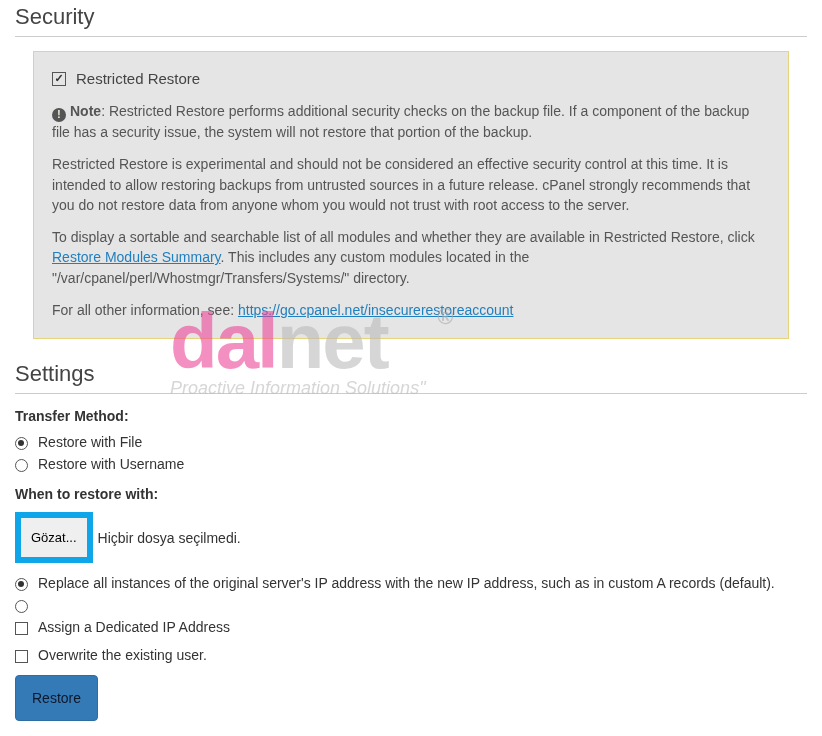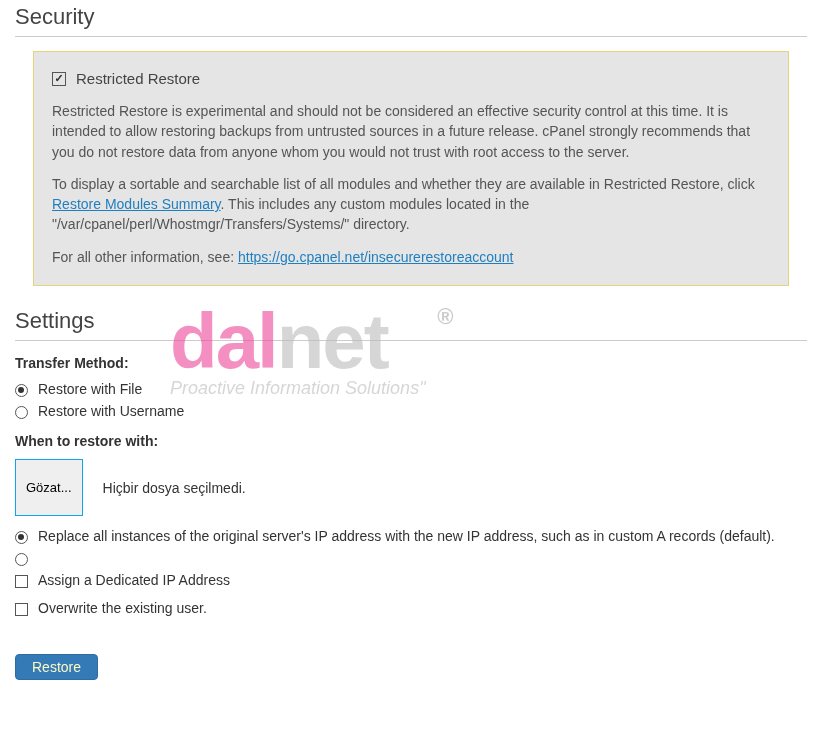--- a/index.html
+++ b/index.html
@@ -14,40 +14,43 @@
     .note-label { font-size: 15px; color: #444; }
     .info-icon { display: inline-block; width: 14px; height: 14px; border-radius: 50%; background: #555; color: #fdf8e4; font-size: 10px; font-weight: bold; text-align: center; line-height: 14px; margin-right: 4px; vertical-align: -2px; }
     a.link { color: #1f7fbf; text-decoration: underline; }
     .settings-block { margin-top: 10px; }
     .field-label { font-weight: bold; margin: 14px 0 10px 0; }
     .radio-row, .check-row { display: flex; align-items: flex-start; margin: 6px 0; }
     .radio { width: 13px; height: 13px; border: 1.5px solid #555; border-radius: 50%; display: inline-block; margin-right: 10px; margin-top: 3px; flex: none; position: relative; }
     .radio.selected::after { content: ""; position: absolute; top: 2px; left: 2px; width: 6px; height: 6px; background: #333; border-radius: 50%; }
     .chk2 { width: 13px; height: 13px; border: 1.5px solid #555; display: inline-block; margin-right: 10px; margin-top: 3px; flex: none; }
     .file-row { display: flex; align-items: center; margin: 6px 0 12px 0; }
-    .file-btn { background: #efefef; border: 1px solid #0ea5e9; padding: 20px 10px; font-size: 13px; margin-right: 20px; cursor: pointer; }
+    .file-btn { background: #efefef; border: 6px solid #0ea5e9; padding: 12px 10px; font-size: 13px; margin-right: 5px; cursor: pointer; }
     .file-status { color: #333; }
-    .restore-btn { background: #337ab7; color: #fef9c3; border: 1px solid #2e6da4; border-radius: 4px; padding: 4px 16px; font-size: 14px; margin-top: 32px; cursor: pointer; }
+    .restore-btn { background: #337ab7; color: #0f172a; border: 1px solid #2e6da4; border-radius: 4px; padding: 14px 16px; font-size: 14px; margin-top: 6px; cursor: pointer; }
     .watermark { position: absolute; left: 170px; top: 310px; pointer-events: none; opacity: 0.6; }
     .wm-main { font-size: 78px; font-weight: bold; letter-spacing: -2px; line-height: 0.8; }
     .wm-dal { color: #ec4899; text-align: right; }
     .wm-net { color: #bbb; }
     .wm-r { position: absolute; top: -2px; right: -26px; font-size: 22px; color: #aaa; }
     .wm-tag { font-size: 18px; color: #bbb; font-style: italic; margin-top: 6px; }
   </style>
 </head>
 <body>
 
 <h2 class="section-title">Security</h2>
 
 <div class="note-box">
   <div class="checkbox-row">
     <span class="chk checked"></span>
     <span class="note-label">Restricted Restore</span>
   </div>
+  <p>
+    <span class="info-icon">!</span><strong>Note</strong><span>: Restricted Restore performs additional security checks on the backup file. If a component of the backup file has a security issue, the system will not restore that portion of the backup.</span>
+  </p>
   <p>Restricted Restore is experimental and should not be considered an effective security control at this time. It is intended to allow restoring backups from untrusted sources in a future release. cPanel strongly recommends that you do not restore data from anyone whom you would not trust with root access to the server.</p>
   <p>
     <span>To display a sortable and searchable list of all modules and whether they are available in Restricted Restore, click </span><a class="link" href="#">Restore Modules Summary</a><span>. This includes any custom modules located in the "/var/cpanel/perl/Whostmgr/Transfers/Systems/" directory.</span>
   </p>
   <p>
     <span>For all other information, see: </span><a class="link" href="#">https://go.cpanel.net/insecurerestoreaccount</a>
   </p>
 </div>
 
 <h2 class="section-title">Settings</h2>

